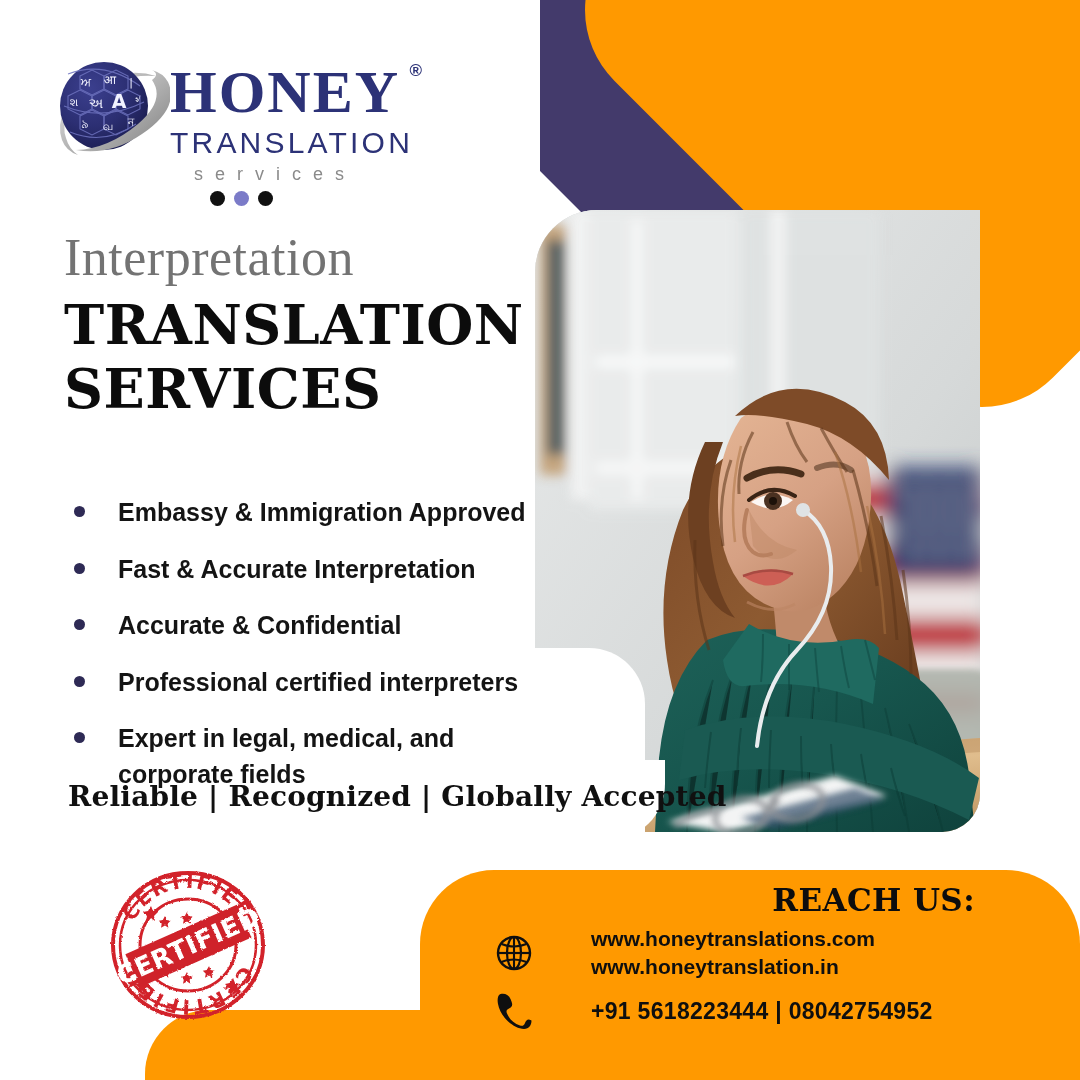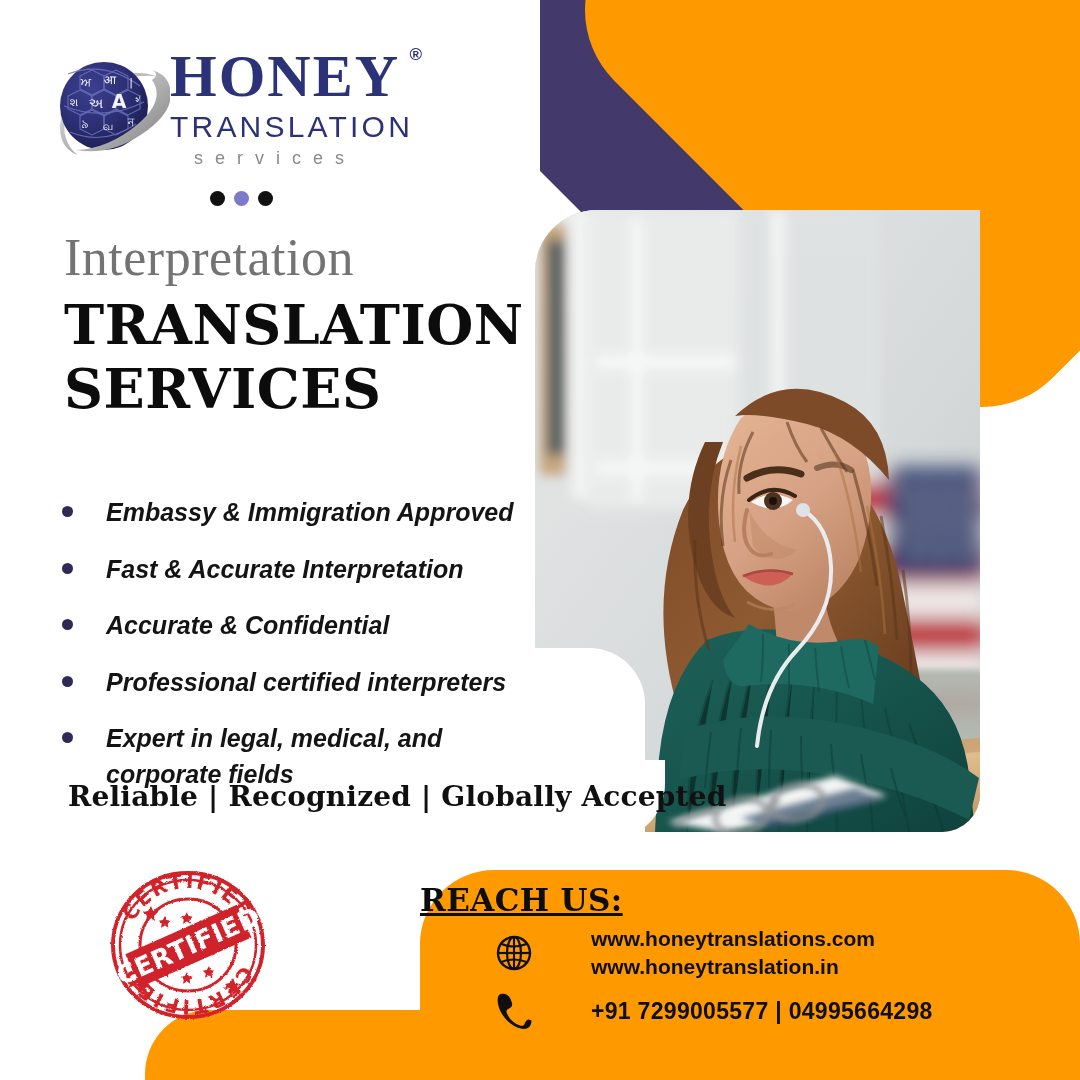--- a/index.html
+++ b/index.html
@@ -117,20 +117,21 @@
   }
   .logo-honey {
     font-family: "Liberation Serif", serif;
     font-size: 60px;
     font-weight: 700;
     letter-spacing: 2px;
     color: #2c3277;
     line-height: 1;
     position: relative;
     display: inline-block;
+    margin-top: 16px;
   }
   .logo-reg {
     position: absolute;
     right: -22px;
     top: 0px;
     font-family: "Liberation Sans", sans-serif;
     font-size: 17px;
     font-weight: 700;
     color: #2c3277;
     letter-spacing: 0;
@@ -191,24 +192,23 @@
     font-size: 54px;
     line-height: 1.18;
     color: #0c0c0c;
     letter-spacing: 0.5px;
     margin-top: 10px;
   }
 
   
   .bullets {
     position: absolute;
-    left: 56px;
+    left: 68px;
     top: 495px;
     width: 480px;
-    font-style: italic;
   }
   .bullet-row {
     display: flex;
     align-items: flex-start;
     margin-bottom: 21px;
   }
   .bullet-dot {
     flex: 0 0 auto;
     width: 11px;
     height: 11px;
@@ -267,27 +267,26 @@
     width: 162px;
     height: 158px;
   }
 
   
   .reach-title {
     position: absolute;
     left: 420px;
     top: 882px;
     width: 555px;
-    text-align: left;
+    text-align: right;
     font-family: "DejaVu Serif", serif;
     font-weight: 700;
     font-size: 31px;
     color: #0d0d0d;
     letter-spacing: 0.4px;
-    text-decoration: underline;
   }
   .contact-list {
     position: absolute;
     left: 492px;
     top: 925px;
     width: 580px;
   }
   .contact-row {
     display: flex;
     align-items: center;
@@ -679,18 +678,18 @@
       <span class="contact-icon">
         <svg width="36" height="38" viewBox="0 0 36 38" xmlns="http://www.w3.org/2000/svg" aria-hidden="true">
           <path d="M5 3 q6 -2 9 2 l4 8 q2 4 -2 6 l-3 2 q-2 1 -1 4 q3 7 9 11
                    q3 2 4 -1 l2 -3 q2 -4 6 -1 l7 5" fill="none" stroke="#0f0f0f" stroke-width="0"></path>
           <path d="M4.5 2 C11 1 13.5 4 15.5 9.5 C17 13.5 16 15 13 16.5
                    C10.5 17.8 10 19 11 21.5 C13.5 27.5 18 31.5 24 33.5
                    C26.8 34.4 28 33.5 29 31 C30.5 27.5 32 26.5 35.5 28.5
                    C35.5 33 33 37 28 37 C17 37 4 24 2 12 C1 6.5 2 3 4.5 2 Z" fill="#0f0f0f"></path>
         </svg>
       </span>
-      <span class="contact-text phone">+91 7299005577  |  04995664298</span>
+      <span class="contact-text phone">+91 5618223444  |  08042754952</span>
     </div>
 
   </div>
 
 </div>
 
 </body></html>

